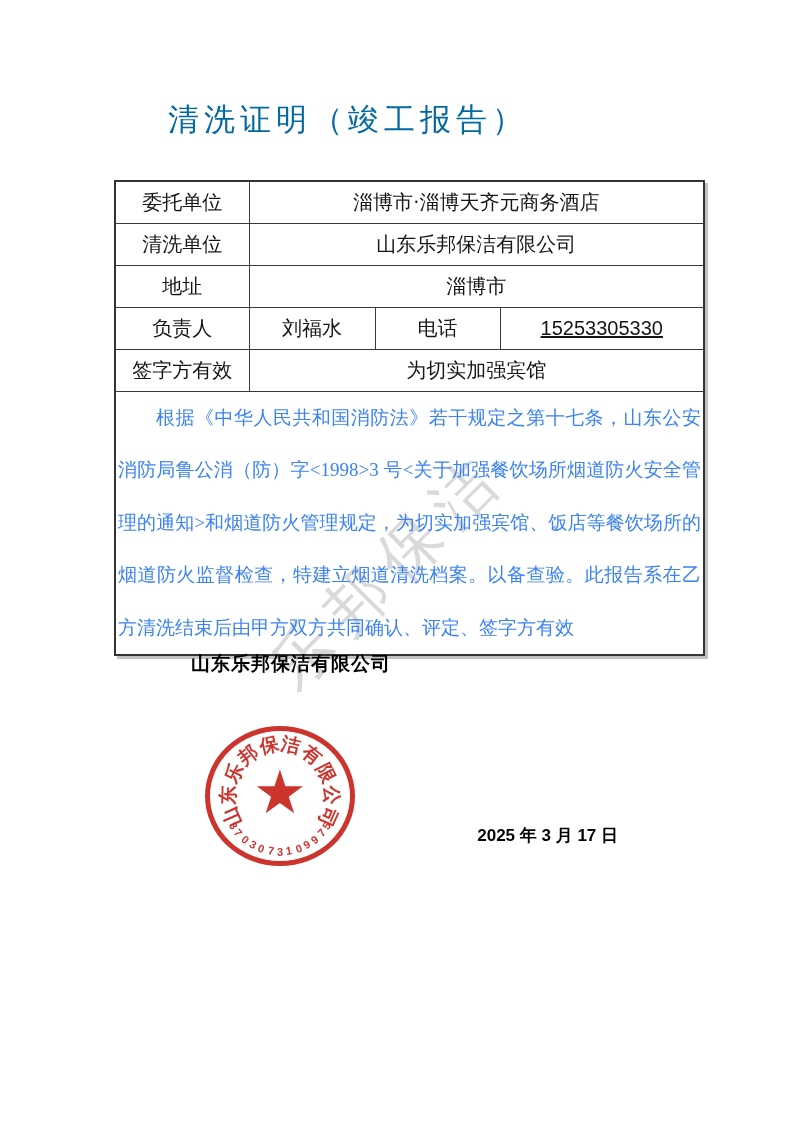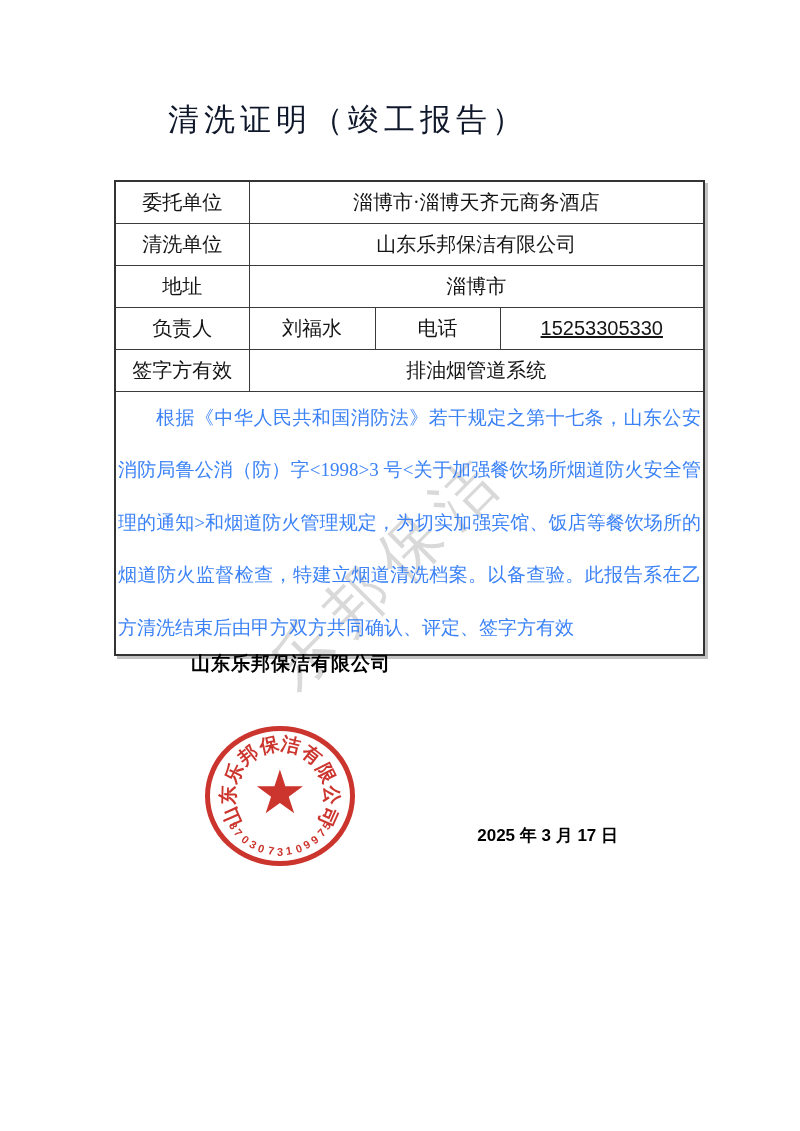--- a/index.html
+++ b/index.html
@@ -3,21 +3,21 @@
 <meta charset="utf-8">
 <style>
   html,body{margin:0;padding:0;}
   body{
     width:800px;height:1131px;position:relative;background:#ffffff;
     font-family:"Liberation Serif","DejaVu Serif",serif;color:#151515;
     overflow:hidden;
   }
   .title{
     position:absolute;top:99px;left:0;width:696px;text-align:center;
-    font-size:31px;letter-spacing:5px;font-weight:500;margin:0;color:#0f172a;
+    font-size:31px;letter-spacing:5px;font-weight:500;margin:0;color:#0369a1;
   }
   .watermark{
     position:absolute;left:223px;top:528px;width:330px;height:84px;line-height:84px;
     text-align:center;font-size:62px;letter-spacing:14px;font-weight:400;
     transform:rotate(-45deg);z-index:0;user-select:none;white-space:nowrap;
   }
   table.cert{
     position:absolute;left:114px;top:180px;width:589px;z-index:1;
     border-collapse:collapse;table-layout:fixed;background:transparent;
     box-shadow:3px 3px 0 rgba(120,120,120,0.45);
@@ -94,21 +94,21 @@
       <td colspan="3">淄博市</td>
     </tr>
     <tr>
       <td>负责人</td>
       <td>刘福水</td>
       <td>电话</td>
       <td class="num">15253305330</td>
     </tr>
     <tr>
       <td>签字方有效</td>
-      <td colspan="3">排油烟管道系统</td>
+      <td colspan="3">为切实加强宾馆</td>
     </tr>
     <tr>
       <td colspan="4" class="bigcell">
         <p class="statement">根据《中华人民共和国消防法》若干规定之第十七条，山东公安消防局鲁公消（防）字&lt;1998&gt;3 号&lt;关于加强餐饮场所烟道防火安全管理的通知&gt;和烟道防火管理规定，为切实加强宾馆、饭店等餐饮场所的烟道防火监督检查，特建立烟道清洗档案。以备查验。此报告系在乙方清洗结束后由甲方双方共同确认、评定、签字方有效</p>
         <div class="signature">山东乐邦保洁有限公司</div>
         <div class="report-date">2025 年 3 月 17 日</div>
       </td>
     </tr>
   </tbody>
 </table>

